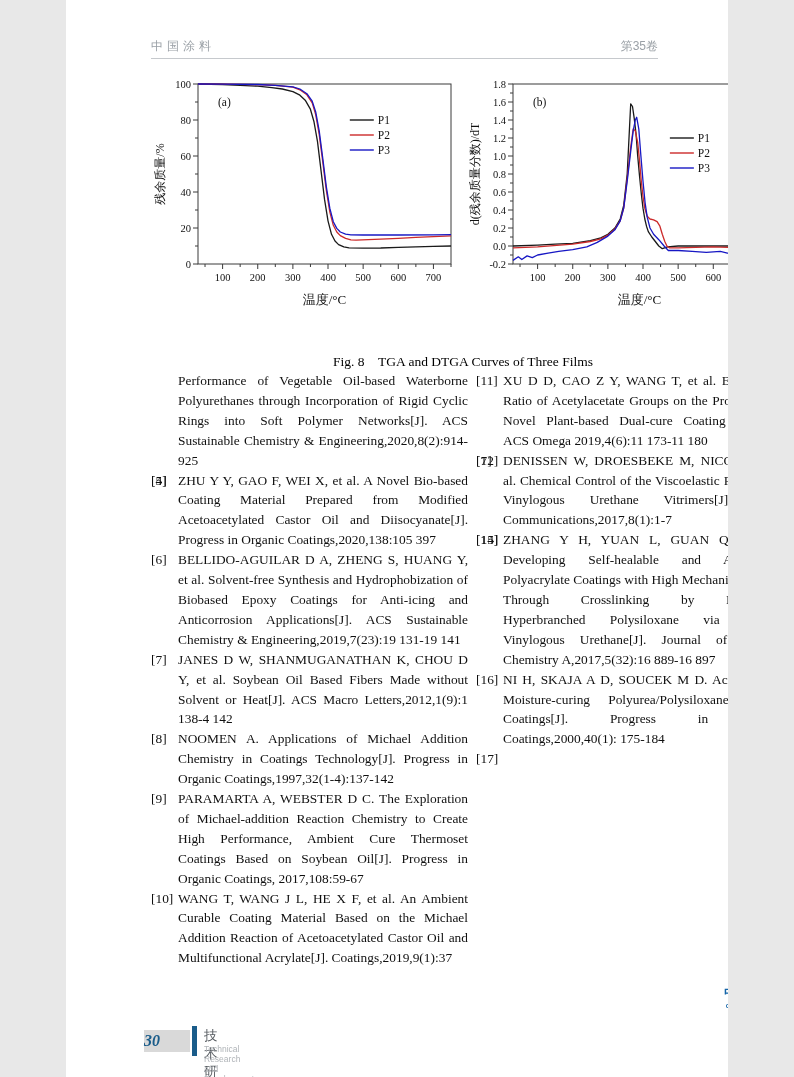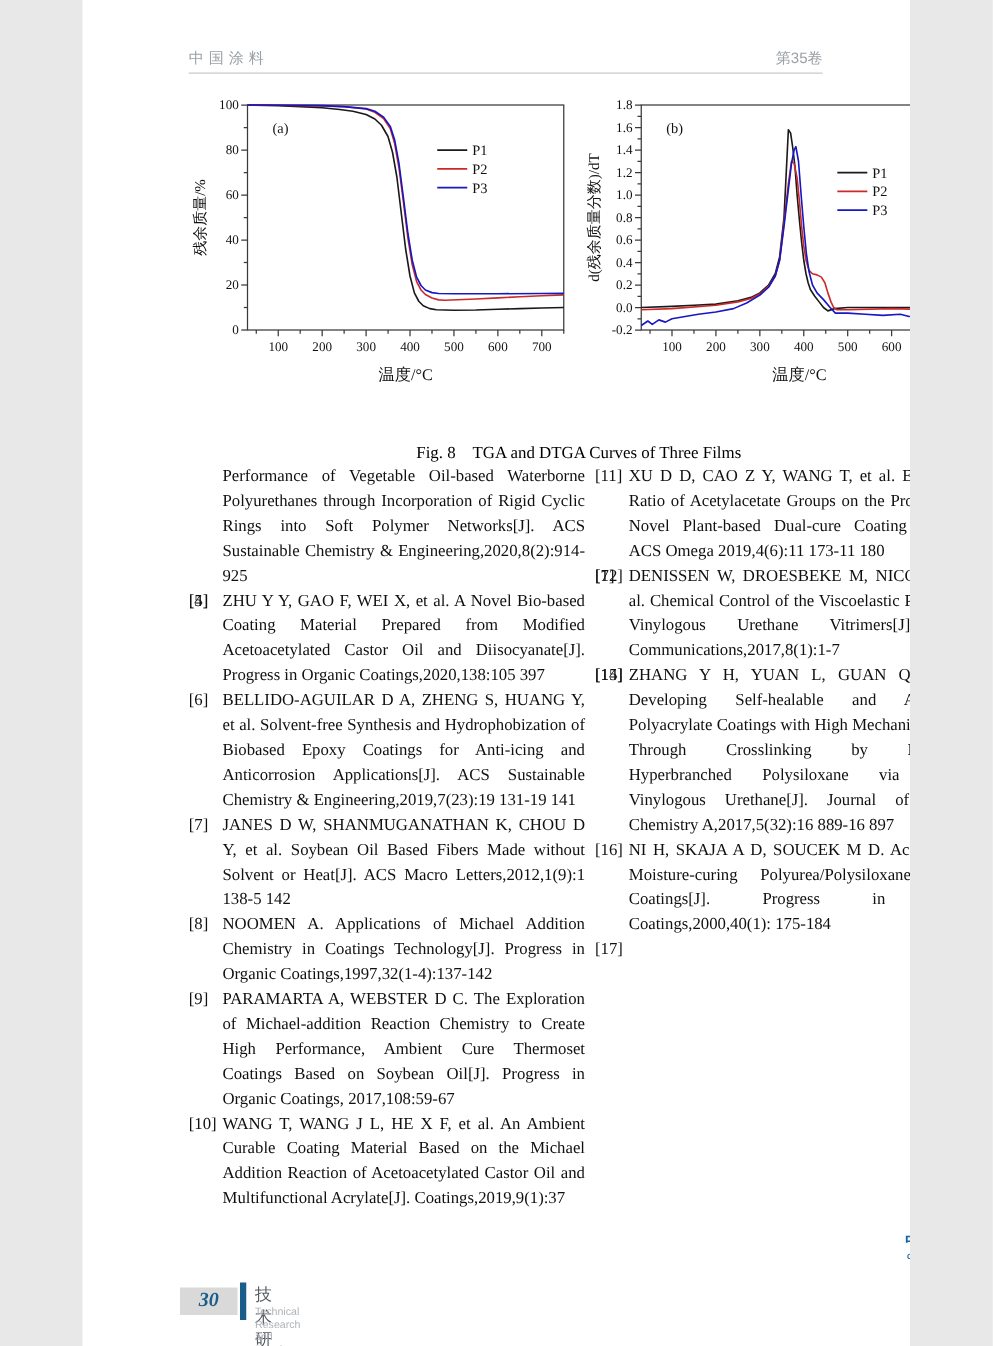--- a/index.html
+++ b/index.html
@@ -31,21 +31,21 @@
   .logo{position:absolute;left:651px;top:984px;width:76px;text-align:center;
         font-family:"Liberation Sans",sans-serif;color:#1565a8;}
   .logo .cn{font-size:13px;font-weight:bold;letter-spacing:1px;}
   .logo .cn sup{font-size:6px;}
   .logo .en{font-size:6px;font-weight:bold;letter-spacing:.5px;margin-top:1px;}
   
   .footer{position:absolute;left:78px;top:1026px;height:34px;
           font-family:"Liberation Sans",sans-serif;}
   .pgnum-bg{position:absolute;left:0;top:4px;width:46px;height:22px;background:#d9d9d9;}
   .pgnum{position:absolute;left:0;top:4px;width:46px;height:22px;line-height:22px;
-         text-align:center;color:#1a5c8a;font-family:"Liberation Serif",serif;
+         text-align:left;color:#1a5c8a;font-family:"Liberation Serif",serif;
          font-style:italic;font-weight:bold;font-size:16px;}
   .pgbar{position:absolute;left:48px;top:0;width:5px;height:30px;background:#1a5c8a;}
   .sec-cn{position:absolute;left:60px;top:1px;font-size:13.5px;color:#565b60;letter-spacing:2px;}
   .sec-en{position:absolute;left:60px;top:18px;font-size:8.5px;color:#b0b4b8;}
   svg text{font-family:"Liberation Serif",serif;fill:#111;}
 </style>
 </head>
 <body>
 
 <div class="page">
@@ -182,21 +182,21 @@
   </div>
 
 
   <div class="figcap-en">Fig. 8　TGA and DTGA Curves of Three Films</div>
 
   <div class="refcol left">
       <div class="ref"><span>Performance of Vegetable Oil-based Waterborne Polyurethanes through Incorporation of Rigid Cyclic Rings into Soft Polymer Networks[J]. ACS Sustainable Chemistry &amp; Engineering,2020,8(2):914-925</span></div>
       <div class="ref"><span class="num">[4]</span></div>
       <div class="ref"><span class="num">[5]</span><span>ZHU Y Y, GAO F, WEI X, et al. A Novel Bio-based Coating Material Prepared from Modified Acetoacetylated Castor Oil and Diisocyanate[J]. Progress in Organic Coatings,2020,138:105 397</span></div>
       <div class="ref"><span class="num">[6]</span><span>BELLIDO-AGUILAR D A, ZHENG S, HUANG Y, et al. Solvent-free Synthesis and Hydrophobization of Biobased Epoxy Coatings for Anti-icing and Anticorrosion Applications[J]. ACS Sustainable Chemistry &amp; Engineering,2019,7(23):19 131-19 141</span></div>
-      <div class="ref"><span class="num">[7]</span><span>JANES D W, SHANMUGANATHAN K, CHOU D Y, et al. Soybean Oil Based Fibers Made without Solvent or Heat[J]. ACS Macro Letters,2012,1(9):1 138-5 142</span></div>
+      <div class="ref"><span class="num">[7]</span><span>JANES D W, SHANMUGANATHAN K, CHOU D Y, et al. Soybean Oil Based Fibers Made without Solvent or Heat[J]. ACS Macro Letters,2012,1(9):1 138-4 142</span></div>
       <div class="ref"><span class="num">[8]</span><span>NOOMEN A. Applications of Michael Addition Chemistry in Coatings Technology[J]. Progress in Organic Coatings,1997,32(1-4):137-142</span></div>
       <div class="ref"><span class="num">[9]</span><span>PARAMARTA A, WEBSTER D C. The Exploration of Michael-addition Reaction Chemistry to Create High Performance, Ambient Cure Thermoset Coatings Based on Soybean Oil[J]. Progress in Organic Coatings, 2017,108:59-67</span></div>
       <div class="ref"><span class="num">[10]</span><span>WANG T, WANG J L, HE X F, et al. An Ambient Curable Coating Material Based on the Michael Addition Reaction of Acetoacetylated Castor Oil and Multifunctional Acrylate[J]. Coatings,2019,9(1):37</span></div>
     </div>
   <div class="refcol right">
       <div class="ref"><span class="num">[11]</span><span>XU D D, CAO Z Y, WANG T, et al. Effect of the Ratio of Acetylacetate Groups on the Properties of a Novel Plant-based Dual-cure Coating System[J]. ACS Omega 2019,4(6):11 173-11 180</span></div>
       <div class="ref"><span class="num">[12]</span></div>
       <div class="ref"><span class="num">[7]</span><span>DENISSEN W, DROESBEKE M, NICOLAY R, et al. Chemical Control of the Viscoelastic Properties of Vinylogous Urethane Vitrimers[J]. Nature Communications,2017,8(1):1-7</span></div>
       <div class="ref"><span class="num">[14]</span></div>
       <div class="ref"><span class="num">[15]</span><span>ZHANG Y H, YUAN L, GUAN Q B, et al. Developing Self-healable and Antibacterial Polyacrylate Coatings with High Mechanical Strength Through Crosslinking by Multi-amine Hyperbranched Polysiloxane via Dynamic Vinylogous Urethane[J]. Journal of Materials Chemistry A,2017,5(32):16 889-16 897</span></div>

